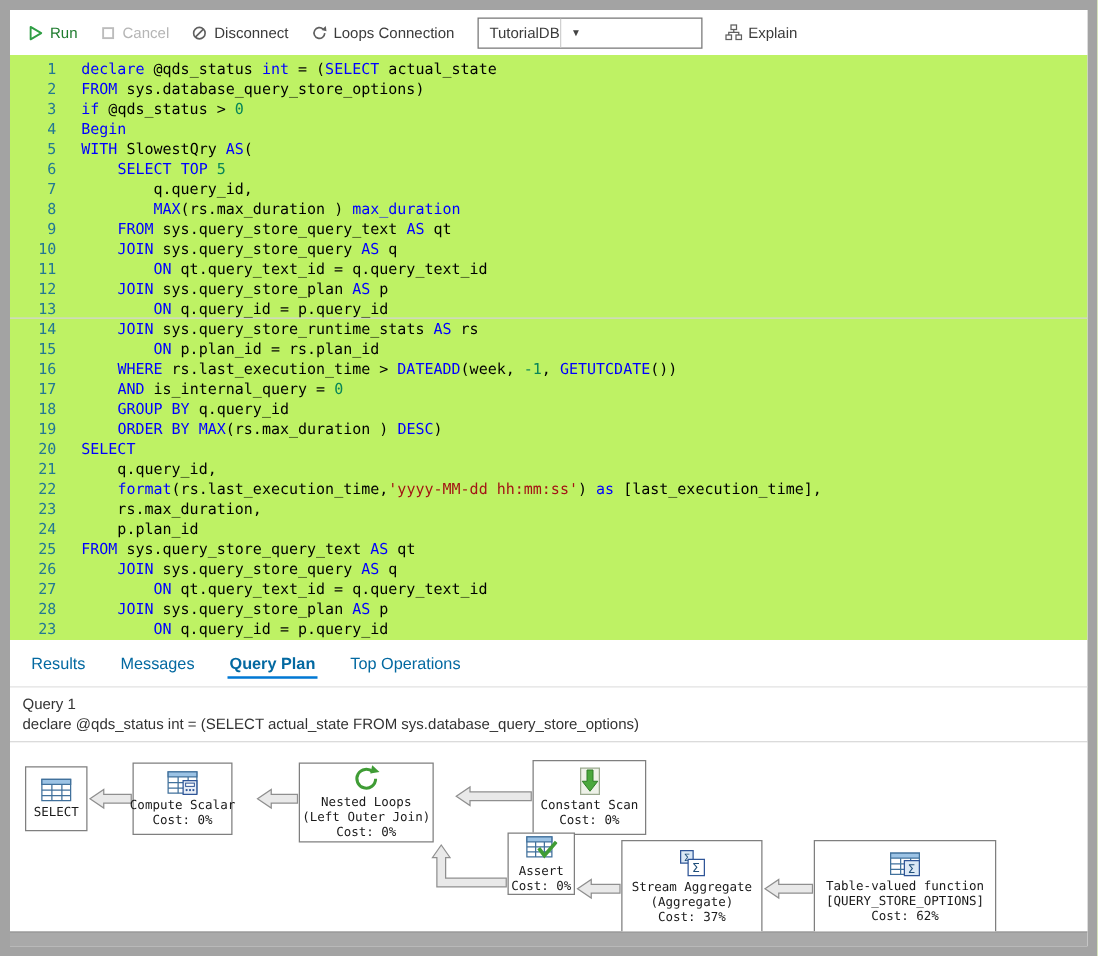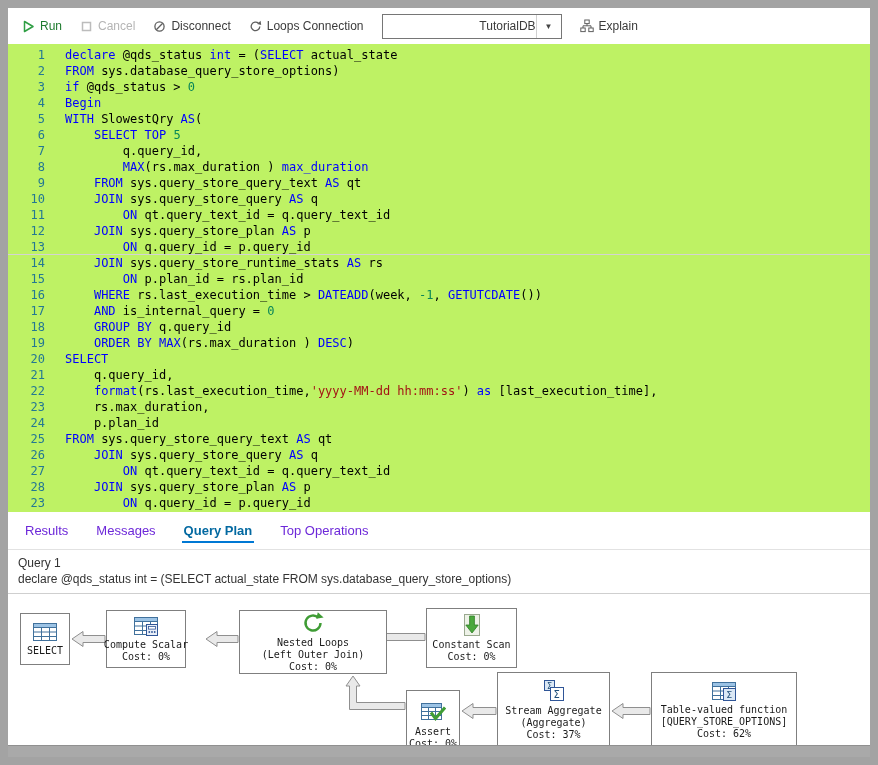--- a/index.html
+++ b/index.html
@@ -13,36 +13,36 @@
           display:flex; flex-direction:column; overflow:hidden;}
 
   
   .toolbar{height:36px; flex:none; display:flex; align-items:center; padding-left:14px;
            font-size:12px; color:#3b3b3b; background:#fff;}
   .tb-btn{display:flex; align-items:center; gap:5px; margin-right:18px; cursor:pointer; white-space:nowrap;}
   .tb-btn svg{display:block;}
   .tb-run{color:#1e7b2e;}
   .tb-disabled{color:#b5b5b5;}
   .db-dropdown{width:180px; height:25px; border:1px solid #767676; display:flex; align-items:center;
-               justify-content:flex-end; padding-left:9px; margin-right:18px; cursor:pointer; background:#fff;}
+               justify-content:flex-start; padding-left:9px; margin-right:18px; cursor:pointer; background:#fff;}
   .db-dropdown .caret{font-size:8px; color:#444; padding:0 8px; border-left:1px solid #d0d0d0;
                       height:100%; display:flex; align-items:center;}
 
   
   .editor{height:468px; flex:none; overflow:hidden; background:#bef264; padding-top:3px;
           font-family:"DejaVu Sans Mono","Liberation Mono",monospace; font-size:12px; line-height:16px;}
   .code-line{height:16px; white-space:pre;}
   .code-line.current{box-shadow:inset 0 -1px 0 #d3d3d3;}
   .ln{display:inline-block; width:37px; text-align:right; color:var(--lnum); margin-right:20px;}
   .tk-k{color:var(--kw);} .tk-t{color:#000;} .tk-s{color:var(--str);} .tk-n{color:var(--num);}
 
   
   .tabbar{height:38px; flex:none; display:flex; align-items:center; gap:24px; padding:0 15px;
           font-size:13px; border-bottom:1px solid #e2e2e2;}
-  .tab{color:#6d28d9; cursor:pointer; position:relative; padding:8px 2px;}
+  .tab{color:#0369a1; cursor:pointer; position:relative; padding:8px 2px;}
   .tab.active{color:#0369a1; font-weight:bold;}
   .tab.active::after{content:""; position:absolute; left:0; right:0; bottom:3px; height:2px; background:var(--accent);}
 
   
   .query-header{flex:none; padding:5px 10px 6px; border-bottom:1px solid #cfcfcf;
                 font-size:12px; color:#333; line-height:16px;}
 
   
   .plan-area{position:relative; flex:1; background:#fff; overflow:hidden;}
   .plan-edges{position:absolute; left:0; top:0;}
@@ -192,42 +192,42 @@
             <rect x="13.5" y="9.5" width="11" height="11" fill="#e8eef7" stroke="#2f5597"></rect>
             <rect x="15.5" y="11.5" width="7" height="2.6" fill="#fff" stroke="#2f5597" stroke-width="0.8"></rect>
             <circle cx="16.3" cy="17" r="0.9" fill="#2f5597"></circle>
             <circle cx="19" cy="17" r="0.9" fill="#2f5597"></circle>
             <circle cx="21.7" cy="17" r="0.9" fill="#2f5597"></circle>
           </svg>
         </span>
         <div class="plan-label">Compute Scalar</div>
         <div class="plan-label">Cost: 0%</div>
       </div>
-      <div class="plan-node" style="left: 231px; top: 16px; width: 148px; height: 64px;">
+      <div class="plan-node" style="left: 231px; top: 16px; width: 108px; height: 64px;">
         <span class="plan-icon">
           <svg width="26" height="24" viewBox="0 0 26 24">
             <path d="M20.5 12 a7.5 7.5 0 1 1 -2.2 -5.3" fill="none" stroke="#3f9c35" stroke-width="2.4"></path>
             <polygon points="17.8,1.2 23.6,6.6 16.2,7.8" fill="#3f9c35"></polygon>
           </svg>
         </span>
         <div class="plan-label">Nested Loops</div>
         <div class="plan-label">(Left Outer Join)</div>
         <div class="plan-label">Cost: 0%</div>
       </div>
       <div class="plan-node" style="left: 418px; top: 14px; width: 91px; height: 60px;">
         <span class="plan-icon">
           <svg width="26" height="24" viewBox="0 0 26 24">
             <rect x="5.5" y="1.5" width="15" height="21" fill="#eef2e8" stroke="#9aa98f"></rect>
             <polygon points="13,20 6.8,12 10.6,12 10.6,3 15.4,3 15.4,12 19.2,12" fill="#4ba83d" stroke="#2f7d26" stroke-width="0.8"></polygon>
           </svg>
         </span>
         <div class="plan-label">Constant Scan</div>
         <div class="plan-label">Cost: 0%</div>
       </div>
-      <div class="plan-node" style="left: 398px; top: 96px; width: 54px; height: 70px;">
+      <div class="plan-node" style="left: 398px; top: 72px; width: 54px; height: 50px;">
         <span class="plan-icon">
           <svg width="26" height="24" viewBox="0 0 26 24">
             <rect x="1.5" y="3.5" width="20" height="16" fill="#fff" stroke="#41719c"></rect>
             <rect x="1.5" y="3.5" width="20" height="4" fill="#9cc3e5" stroke="#41719c"></rect>
             <line x1="8.5" y1="7.5" x2="8.5" y2="19.5" stroke="#41719c"></line>
             <line x1="15.5" y1="7.5" x2="15.5" y2="19.5" stroke="#41719c"></line>
             <line x1="1.5" y1="11.5" x2="21.5" y2="11.5" stroke="#41719c"></line>
             <line x1="1.5" y1="15.5" x2="21.5" y2="15.5" stroke="#41719c"></line>
             <path d="M11 12.5 l4.5 6 L25 7.5" fill="none" stroke="#3f9c35" stroke-width="3"></path>
           </svg>

